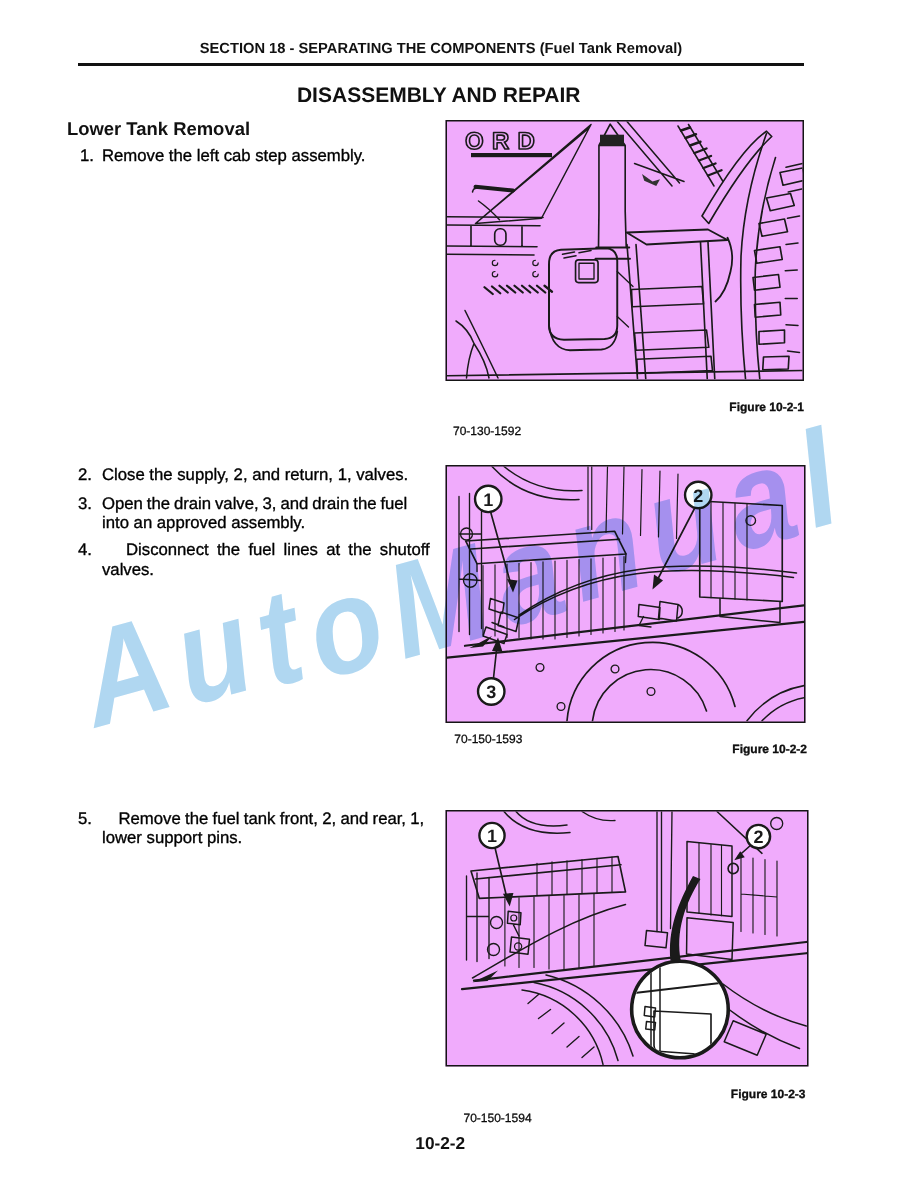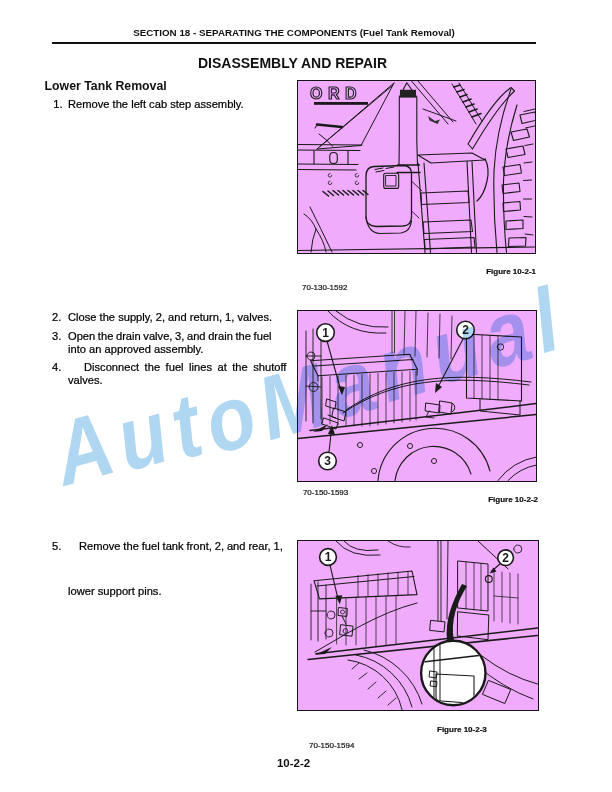--- a/index.html
+++ b/index.html
@@ -38,21 +38,21 @@
 <div class="abs body11" style="left:52px;top:330px;">3.</div>
 <div class="abs body11 just" style="left:68px;top:330px;word-spacing:-0.49px;">Open the drain valve, 3, and drain the fuel</div>
 <div class="abs body11" style="left:68px;top:342.7px;width:204px;">into an approved assembly.</div>
 
 <div class="abs body11" style="left:52px;top:361.2px;">4.</div>
 <div class="abs body11 just" style="left:68px;top:361.2px;word-spacing:2.4px;margin-left:16px;">Disconnect the fuel lines at the shutoff</div>
 <div class="abs body11" style="left:68px;top:373.9px;width:204px;">valves.</div>
 
 <div class="abs body11" style="left:52px;top:540px;">5.</div>
 <div class="abs body11 just" style="left:68px;top:540px;word-spacing:-0.22px;margin-left:11px;">Remove the fuel tank front, 2, and rear, 1,</div>
-<div class="abs body11" style="left:68px;top:552.7px;width:204px;margin-top:32px;">lower support pins.</div>
+<div class="abs body11" style="left:68px;top:552.7px;width:204px;">lower support pins.</div>
 
 <div class="figbox" style="left:296.7px;top:80.2px;width:237.5px;height:171.5px;">
 <svg width="237.5" height="171.5" viewBox="0 0 237.5 171.5" fill="none" stroke="#1a1a1a" stroke-width="1.1" stroke-linecap="round" stroke-linejoin="round">
 <g id="f1">
 <path d="M96,2 L19,68 M96,2 L63,64.5 M19,68 L63,64.5 M94.5,4.5 L22,65.5" stroke-width="1"></path>
 <path d="M0,63.5 L64,64 M0,69 L62,69.5 M0,83 L60,83.5 M0,88.5 L58,89 M16,69.5 L16,83 M50,70 L50,83.5"></path>
 <rect x="31.8" y="71.5" width="7.5" height="11" rx="3.5"></rect>
 <path d="M19,43.5 L44,46" stroke-width="2.6"></path>
 <path d="M19.5,44.5 Q17.5,44.5 17,47 M21,53 Q28,58 35,65.5" stroke-width="1"></path>
 <path d="M32,92.5 a1.8,1.8 0 1 0 1.8,1.8 M32,100 a1.8,1.8 0 1 0 1.8,1.8 M59,92.5 a1.8,1.8 0 1 0 1.8,1.8 M59,100 a1.8,1.8 0 1 0 1.8,1.8" stroke-width="0.8"></path>
@@ -168,18 +168,18 @@
 <path d="M41.8,63.3 l-4.5,-8.5 l7,-0.5 Z" fill="#1a1a1a" stroke="none"></path>
 <line x1="203" y1="22" x2="194" y2="30"></line>
 <path d="M191.5,32.5 l4,-6 l3,4 Z" fill="#1a1a1a" stroke="none"></path>
 <circle cx="30" cy="16" r="8.4" stroke-width="1.6" fill="#fff"></circle>
 <text x="30" y="20.3" font-size="12" font-weight="bold" text-anchor="middle" fill="#1a1a1a" stroke="none" font-family="Liberation Sans">1</text>
 <circle cx="207.6" cy="16.7" r="7.8" stroke-width="1.6" fill="#fff"></circle>
 <text x="207.6" y="21" font-size="12" font-weight="bold" text-anchor="middle" fill="#1a1a1a" stroke="none" font-family="Liberation Sans">2</text>
 </g>
 </svg>
 </div>
-<div class="abs cap" style="left:437px;top:725px;width:100px;">Figure 10-2-3</div>
+<div class="abs cap" style="left:437px;top:725px;width:100px;text-align:right;">Figure 10-2-3</div>
 <div class="abs pnum" style="left:309px;top:740.5px;">70-150-1594</div>
 
 <div class="abs" style="left:276.9px;top:756.5px;font-size:11.5px;font-weight:bold;">10-2-2</div>
 
 <div id="wm"><span style="display:inline-block;transform:translateY(0px)">A</span><span style="display:inline-block;transform:translateY(3px)">u</span><span style="display:inline-block;transform:translateY(6px)">t</span><span style="display:inline-block;transform:translateY(10px)">o</span><span style="display:inline-block;transform:translateY(11px)">M</span><span style="display:inline-block;transform:translateY(9px)">a</span><span style="display:inline-block;transform:translateY(6px)">n</span><span style="display:inline-block;transform:translateY(3px)">u</span><span style="display:inline-block;transform:translateY(2px)">a</span><span style="display:inline-block;transform:translateY(0px)">l</span></div>
 
 </body></html>

